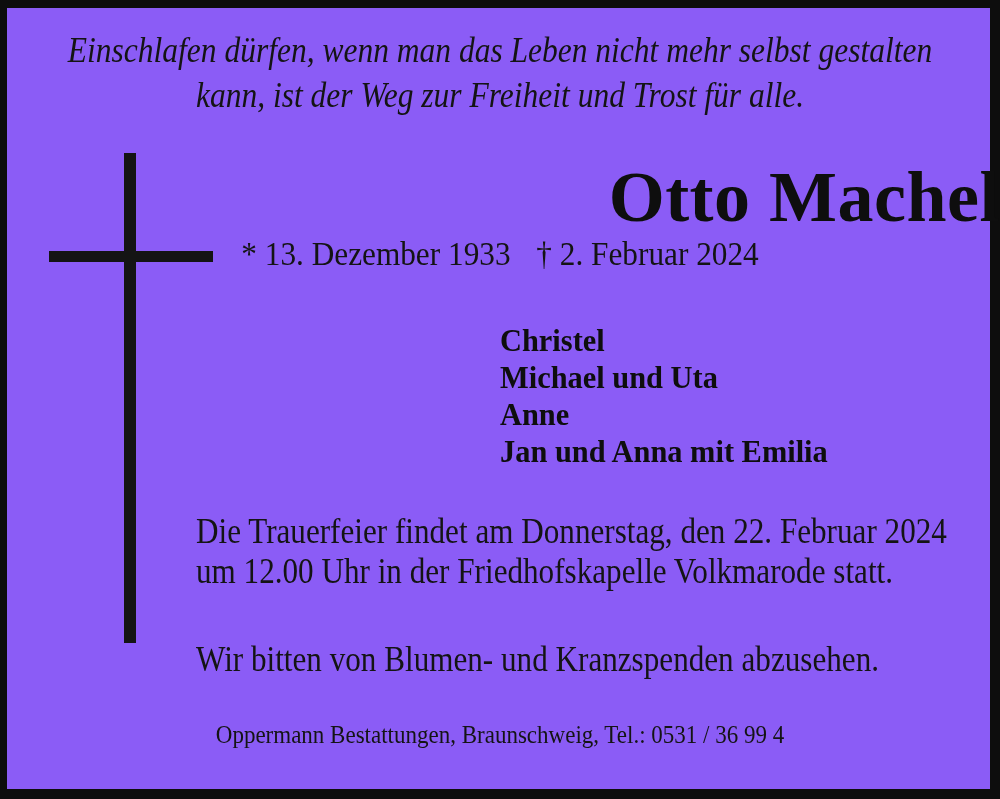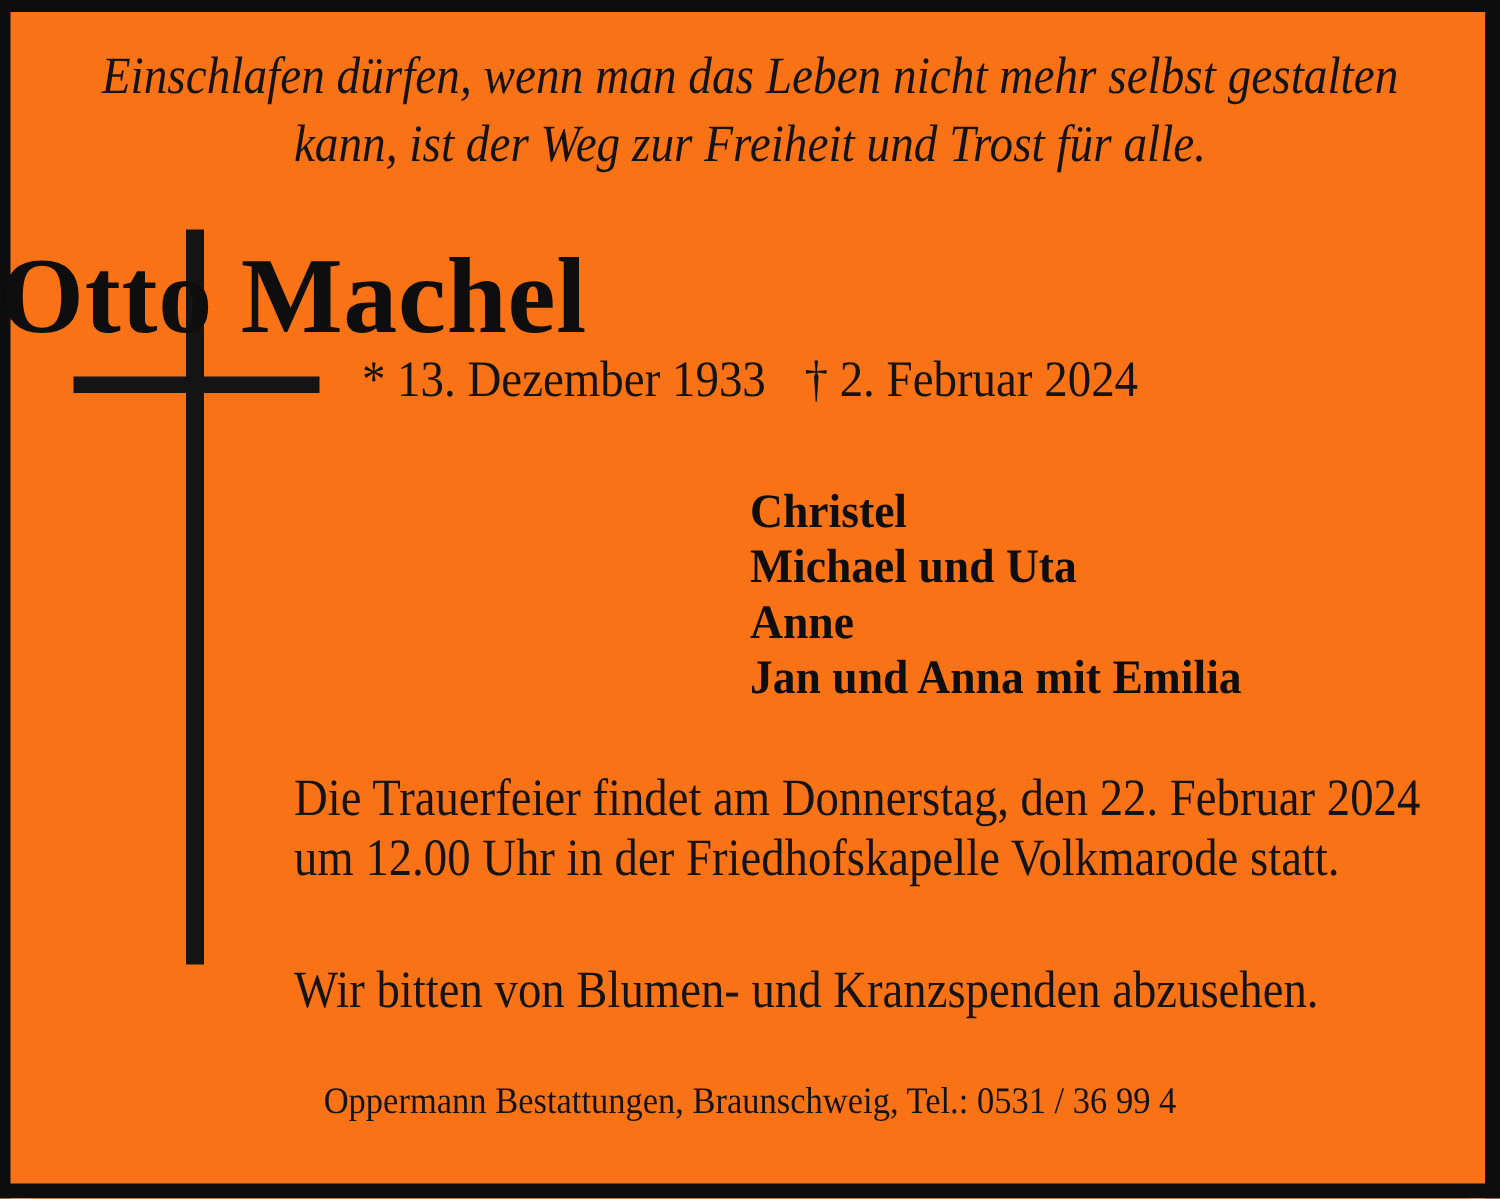--- a/index.html
+++ b/index.html
@@ -7,22 +7,21 @@
   body {
     font-family: "Liberation Serif", serif;
     background: #ffffff;
     color: #101010;
     position: relative;
     overflow: hidden;
   }
   .page {
     position: absolute;
     inset: 0;
-    background: #f97316;
-    border-radius: 24px;
+    background: #8b5cf6;
   }
   
   .frame { position: absolute; background: #0d0d0d; }
   .frame-top    { left: 0; top: 0; width: 1000px; height: 8px; }
   .frame-left   { left: 0; top: 0; width: 7px;  height: 799px; }
   .frame-right  { left: 990px; top: 0; width: 10px; height: 799px; }
   .frame-bottom { left: 0; top: 789px; width: 1000px; height: 10px; }
 
   
   .epigraph {
@@ -49,21 +48,21 @@
     position: absolute;
     left: 49px; top: 251px;
     width: 164px; height: 11px;
     background: #141414;
   }
 
   
   .deceased-name {
     position: absolute;
     left: 0; top: 160px; width: 1000px;
-    text-align: left;
+    text-align: right;
     font-weight: bold;
     font-size: 72px;
     line-height: 74px;
     letter-spacing: 0.5px;
     color: #0e0e0e;
   }
 
   
   .dates {
     position: absolute;

